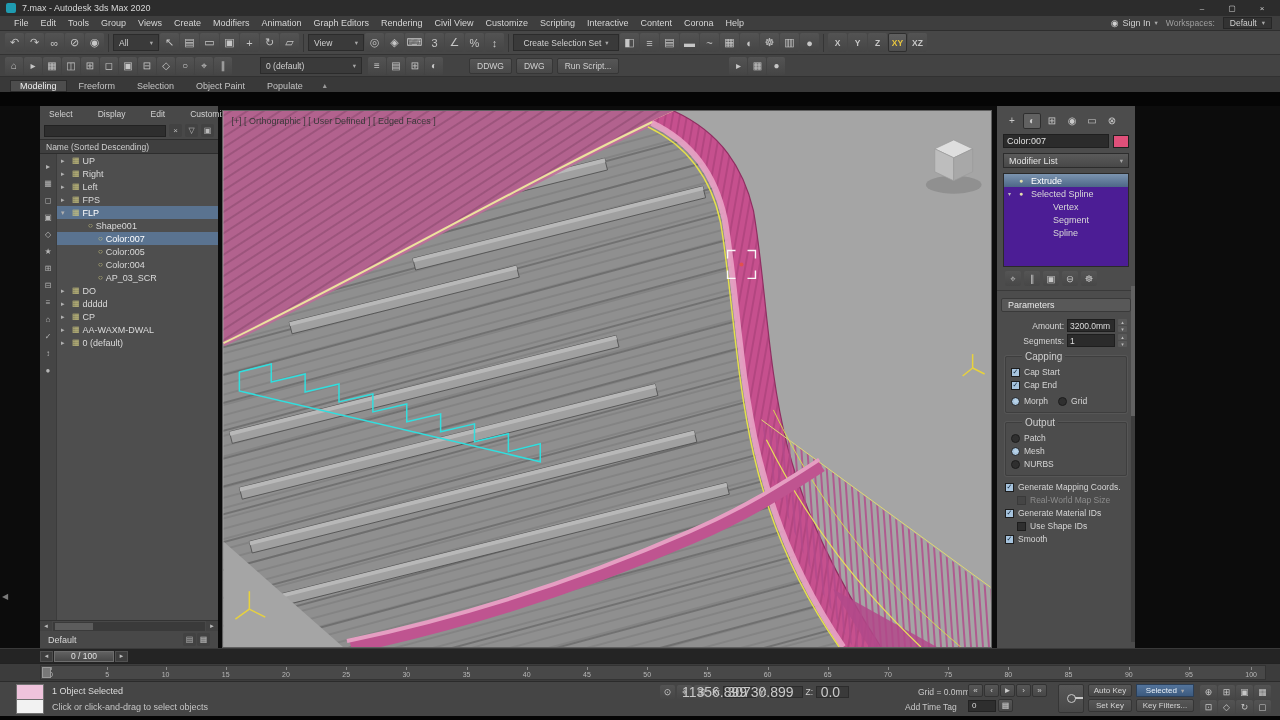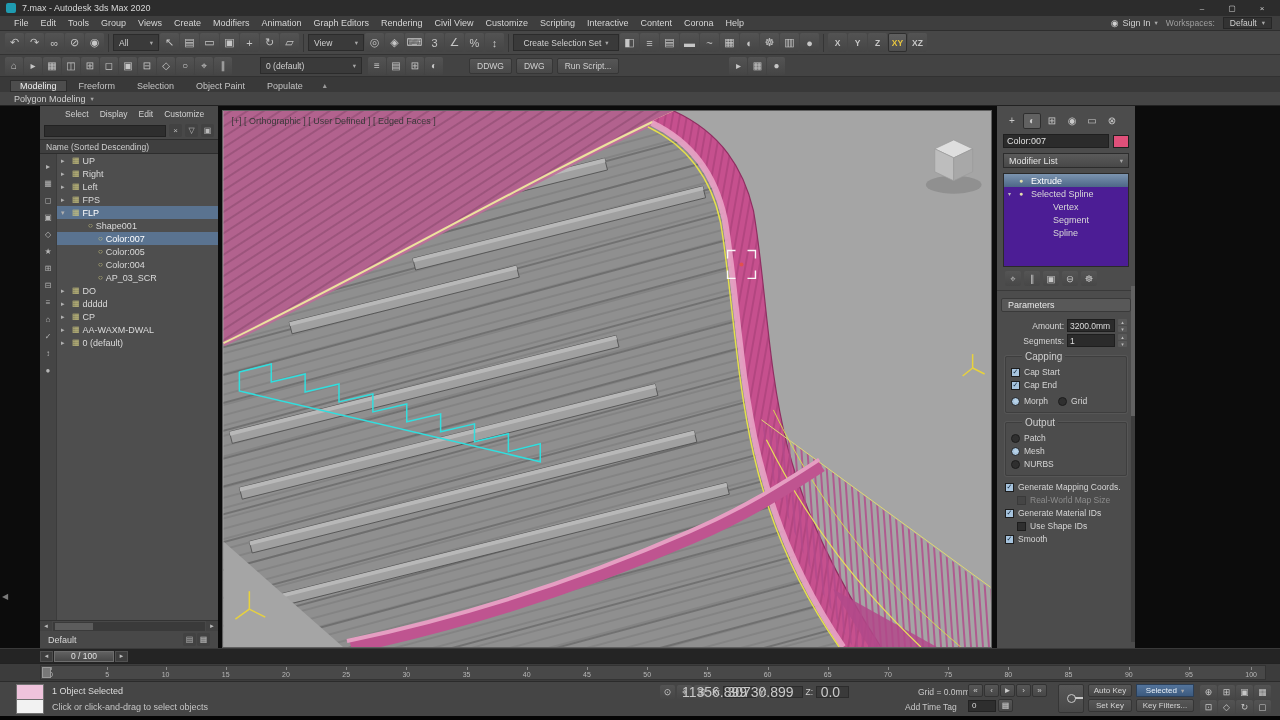--- a/index.html
+++ b/index.html
@@ -45,21 +45,21 @@
   .rtab-min{margin-left:8px;color:#9a9a9a;font-size:8px;padding-bottom:2px;}
   .rsub{left:0;top:92px;width:1280px;height:14px;background:#454545;border-bottom:1px solid #222;display:flex;align-items:center;padding:0 14px;font-size:9px;color:#cfcfcf;gap:5px;}
 
   
   .main{left:0;top:106px;width:1280px;height:542px;background:#0c0c0c;}
   .main > div{position:absolute;}
   .panel-arrow{left:2px;top:486px;color:#7a7a7a;font-size:8px;}
 
   
   .explorer{left:40px;top:0;width:178px;height:542px;background:#4e4e4e;display:flex;flex-direction:column;font-size:9px;}
-  .ex-menu{height:16px;display:flex;align-items:center;gap:1px;padding:0 20px;font-size:8.5px;color:#d2d2d2;background:#484848;}
+  .ex-menu{height:16px;display:flex;align-items:center;gap:15px;padding:0 4px;font-size:8.5px;color:#d2d2d2;background:#484848;}
   .ex-menu span{padding:0 5px;}
   .ex-search{height:17px;display:flex;align-items:center;padding:2px 4px;gap:3px;background:#484848;}
   .ex-field{flex:1;height:12px;background:#2e2e2e;border:1px solid #222;}
   .ex-mini{width:13px;height:13px;font-size:8px;color:#bbb;display:flex;align-items:center;justify-content:center;background:#424242;border-radius:2px;flex:0 0 auto;}
   .ex-header{height:15px;background:#3f3f3f;border-top:1px solid #2d2d2d;border-bottom:1px solid #2d2d2d;display:flex;align-items:center;padding:0 6px;font-size:8.5px;color:#cfcfcf;}
   .ex-body{flex:1;display:flex;overflow:hidden;}
   .ex-gutter{width:17px;background:#454545;display:flex;flex-direction:column;align-items:center;padding-top:8px;gap:8px;border-right:1px solid #3c3c3c;}
   .ex-gutter span{font-size:8px;color:#b5b5b5;}
   .ex-tree{flex:1;}
   .ex-row{height:13px;display:flex;align-items:center;font-size:9px;color:#dadada;gap:3px;padding-left:4px;white-space:nowrap;}
@@ -320,24 +320,20 @@
     <span class="tgroup" style="gap:2px">
 
     <span class="rtab active">Modeling</span>
         <span class="rtab">Freeform</span>
         <span class="rtab">Selection</span>
         <span class="rtab">Object Paint</span>
         <span class="rtab">Populate</span>
       </span>
     <span class="rtab-min">▴</span>
   </div>
-  <div class="rsub">
-    <span>Polygon Modeling</span>
-    <span class="caret">▾</span>
-  </div>
 
   <div class="main">
     <span class="panel-arrow" style="position:absolute;">◀</span>
 
     <div class="explorer">
       <div class="ex-menu">
 
       <span>Select</span>
           <span>Display</span>
           <span>Edit</span>

